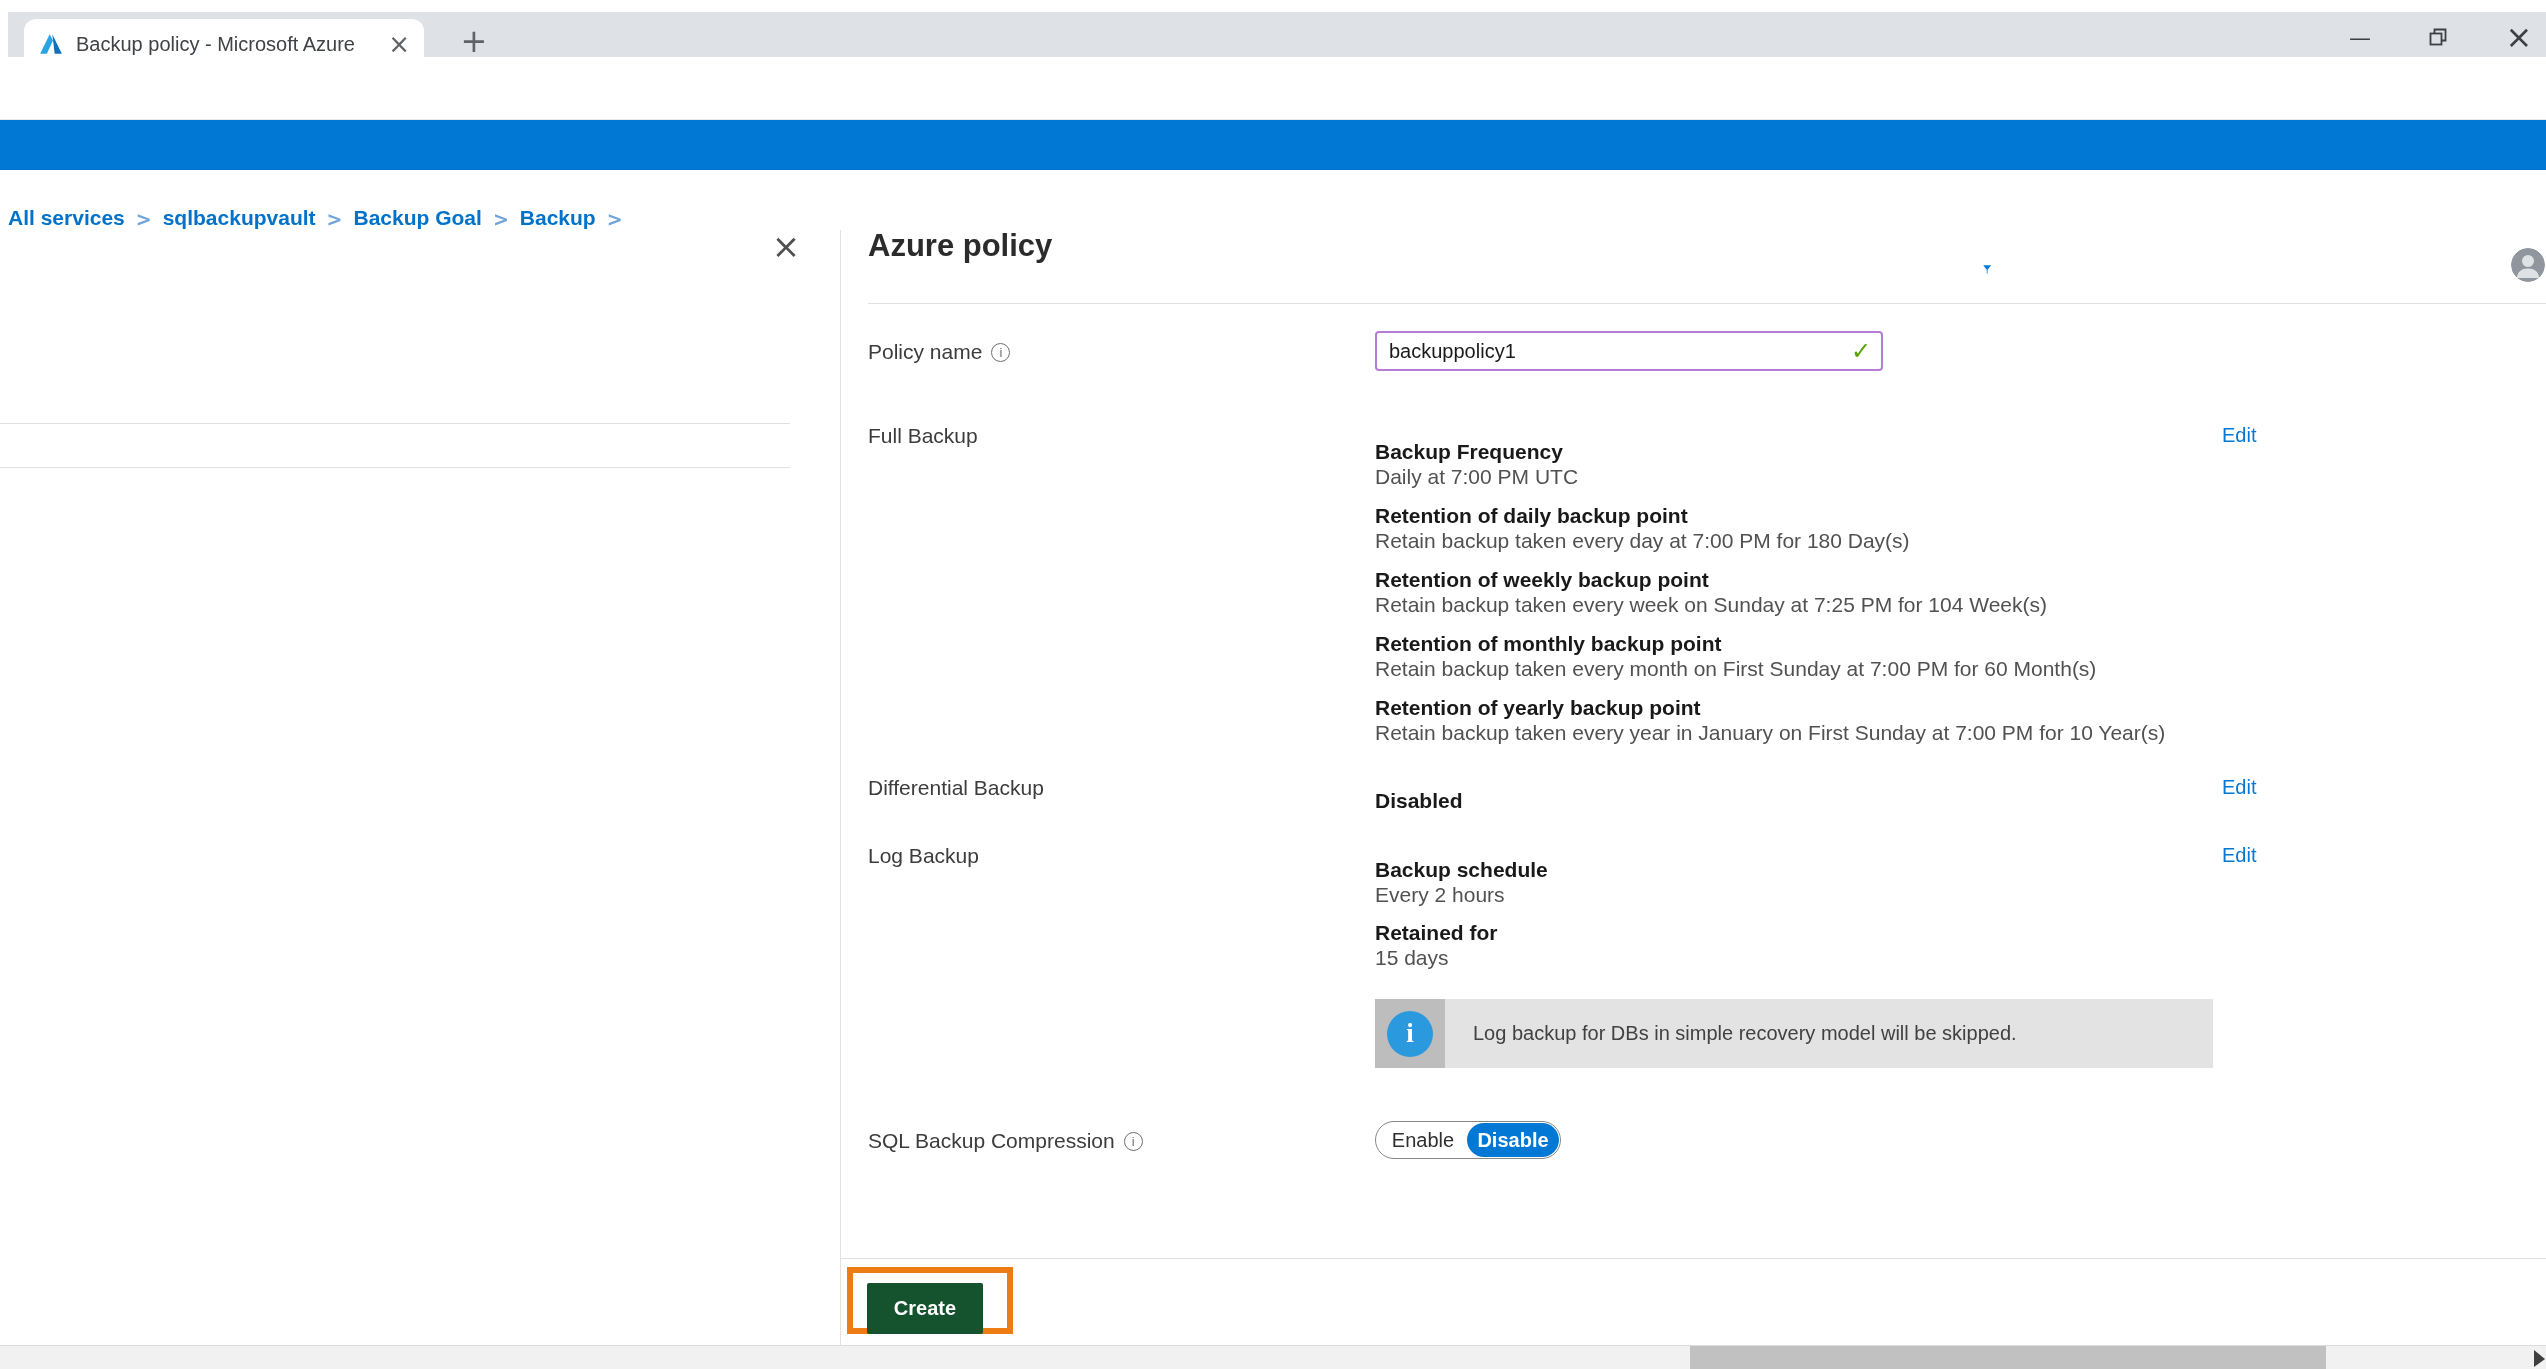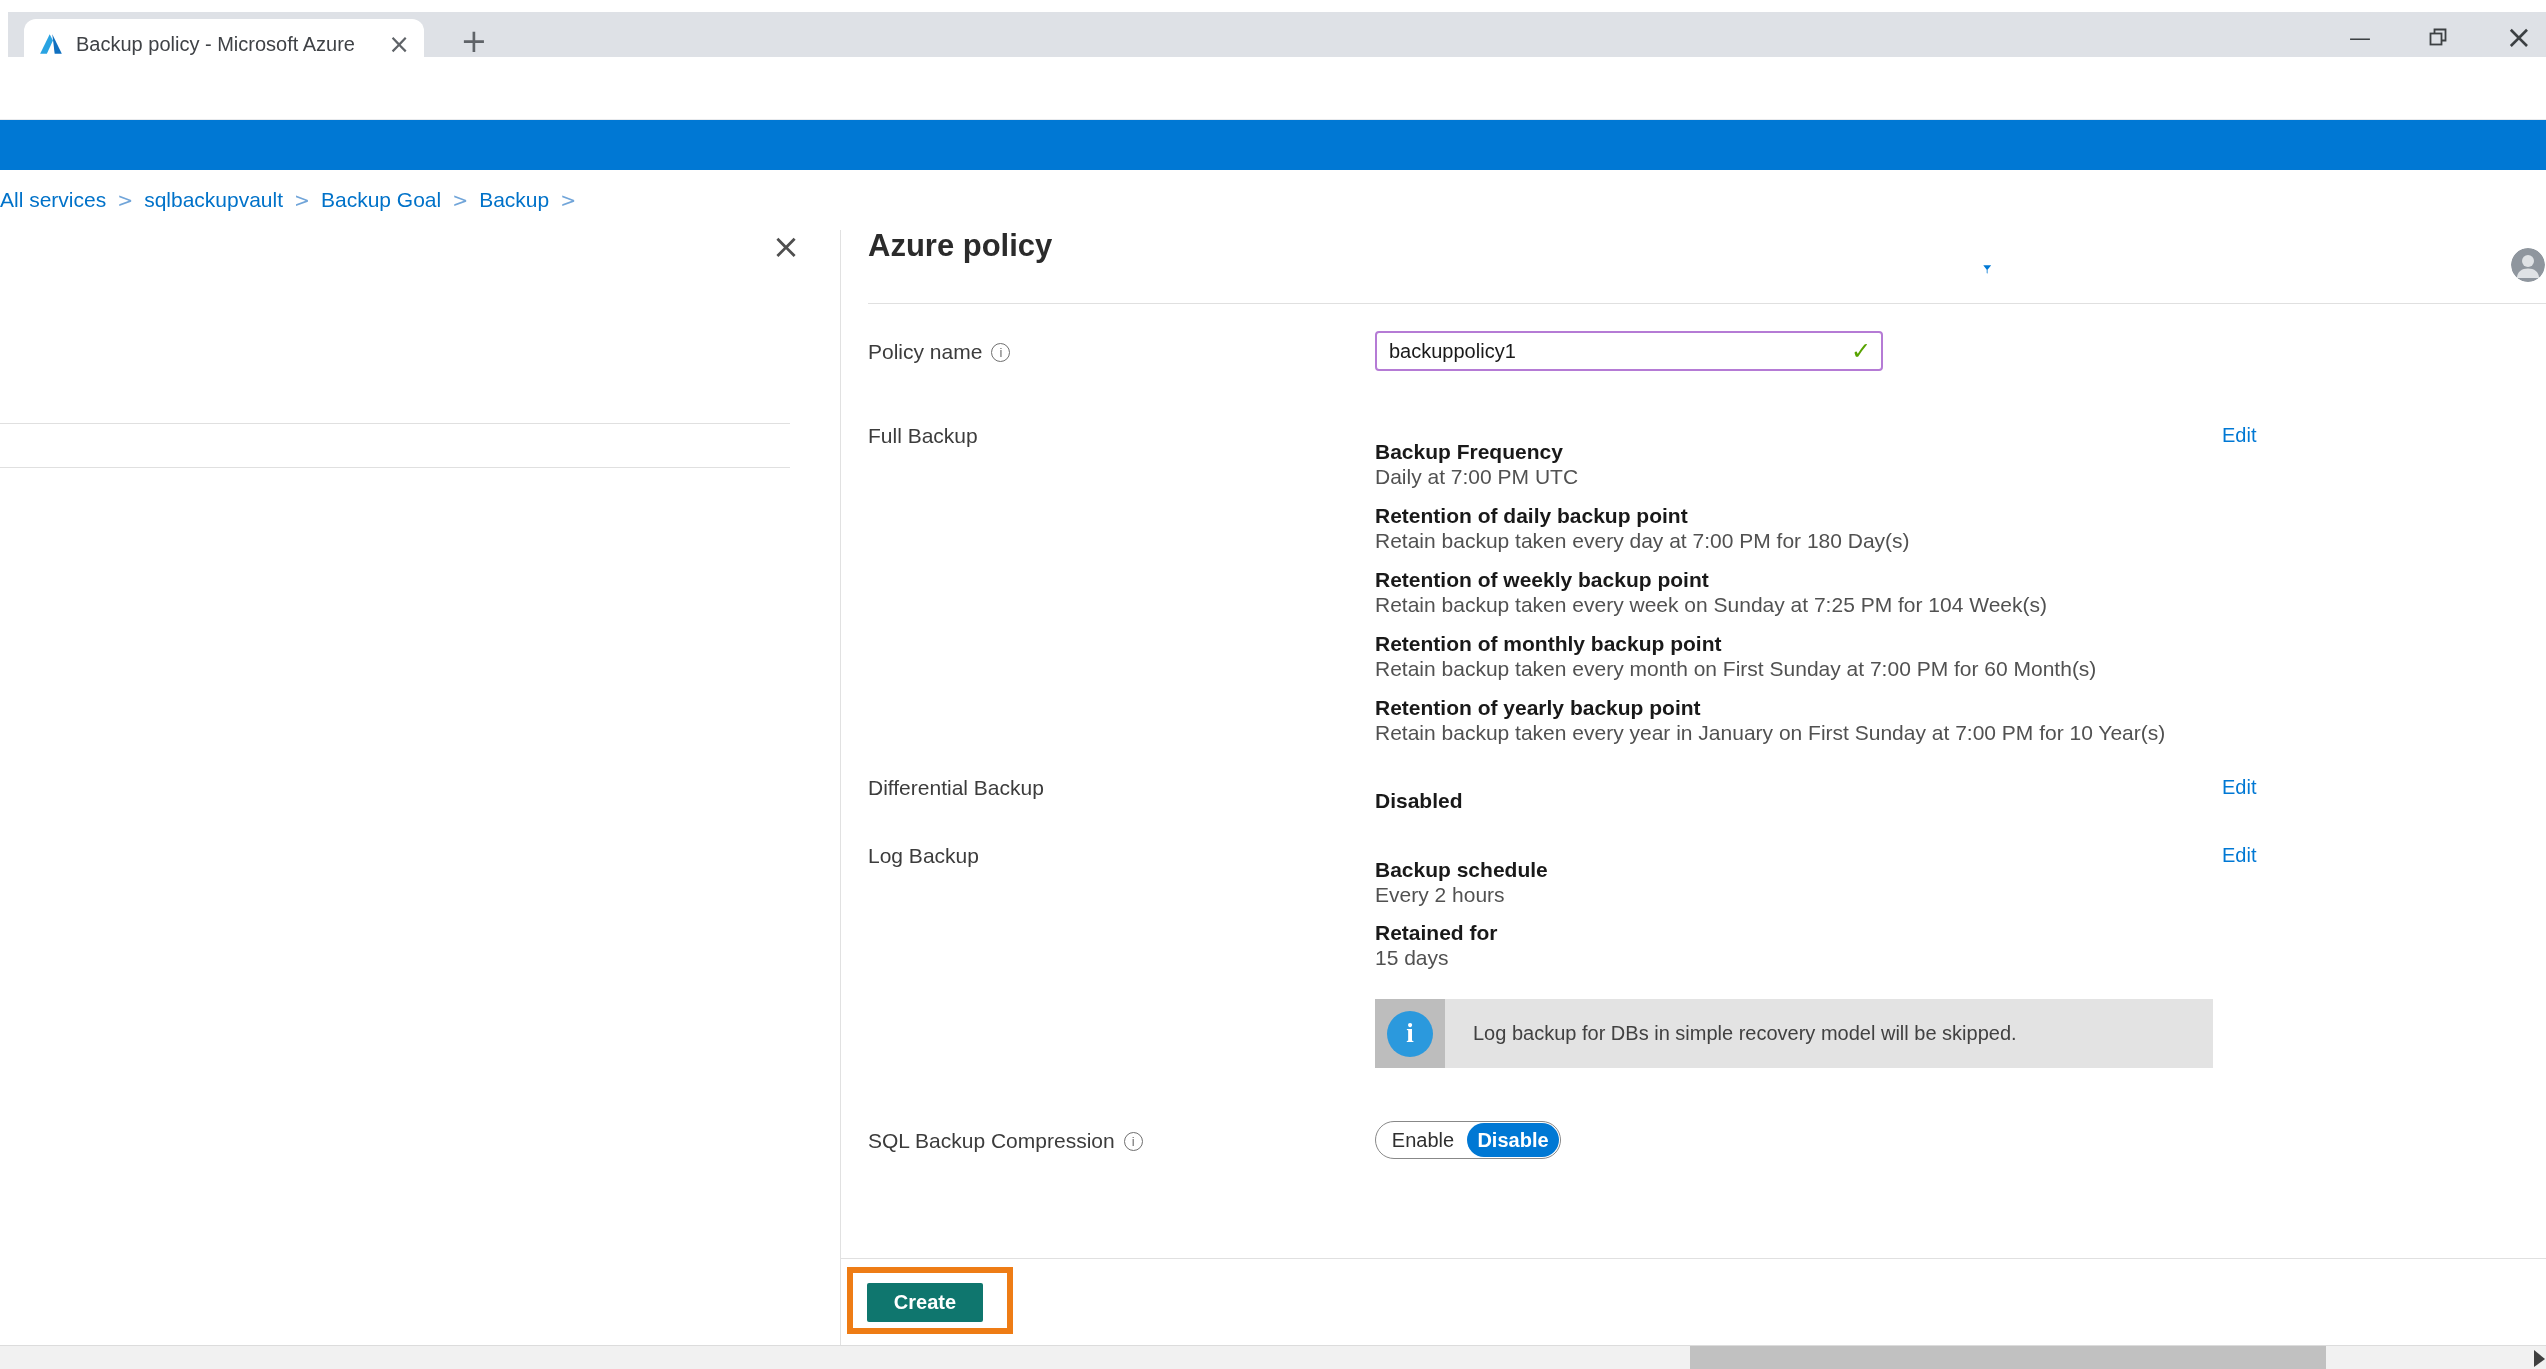--- a/index.html
+++ b/index.html
@@ -32,22 +32,22 @@
   .azsearch { left:700px; top:128px; width:1140px; height:34px; background:#c5def2; border-radius:2px;
               display:flex; align-items:center; padding:0 12px; gap:10px; }
   .azsearch input { border:none; outline:none; background:transparent; font-size:20px; color:#33516b; width:100%;
                     font-family:"Liberation Sans", sans-serif; }
   .azsearch input::placeholder { color:#33516b; opacity:1; }
   .azicon { top:130px; width:32px; height:32px; display:flex; align-items:center; justify-content:center; color:#fff; }
   .redactbox { left:2240px; top:124px; width:266px; height:43px; background:#fff; }
   .avatar { left:2511px; top:128px; width:34px; height:34px; border-radius:50%; overflow:hidden; }
 
   
-  .breadcrumb { left:0; top:170px; width:2546px; height:60px; background:#fff; display:flex; align-items:center;
-                gap:11px; font-size:21px; }
+  .breadcrumb { left:0; top:170px; width:2546px; height:60px; background:#fff; display:flex; align-items:flex-end;
+                padding-left:8px; gap:11px; font-size:21px;font-weight:bold; }
   .crumb { color:#0072c9; cursor:pointer; }
   .crumb-sep { color:#71a5d9; font-size:19px; }
 
   
   .hline { height:1px; background:#e0e0e0; }
   .vdivider { left:840px; top:230px; width:1px; height:1115px; background:#e1e1e1; }
   .blade-close { left:766px; top:224px; width:40px; height:44px; text-align:center; line-height:44px; font-size:34px; color:#4f4f4f; }
   .page-title { left:868px; top:228px; font-size:31px; font-weight:bold; color:#2b2b2b; }
   .title-divider { left:868px; top:303px; width:1678px; }
 
@@ -70,21 +70,21 @@
   .banner-body { flex:1; background:#e3e3e3; display:flex; align-items:center; padding-left:28px; font-size:20px; color:#414141; }
 
   .toggle { left:1375px; top:1121px; width:186px; height:38px; border:1px solid #888; border-radius:19px; background:#fff; }
   .toggle-enable { position:absolute; left:0; top:0; width:94px; height:36px; display:flex; align-items:center;
                    justify-content:center; font-size:20px; color:#2f2f2f; }
   .toggle-disable { position:absolute; right:1px; top:1px; width:92px; height:34px; border-radius:17px; background:#0078d4;
                     color:#fff; font-size:20px; font-weight:bold; display:flex; align-items:center; justify-content:center; }
 
   .footer-divider { left:841px; top:1258px; width:1705px; }
   .annotation { left:847px; top:1267px; width:166px; height:67px; border:6px solid #ee7c15; pointer-events:none; }
-  .create-btn { left:867px; top:1283px; width:116px; height:39px; background:#0f766e; border:none; border-radius:2px;
+  .create-btn { left:867px; top:1283px; width:116px; height:51px; background:#14532d; border:none; border-radius:2px;
                 color:#fff; font-size:20px; font-weight:bold; display:flex; align-items:center; justify-content:center;
                 font-family:"Liberation Sans", sans-serif; }
 
   .scroll-track { left:0; top:1345px; width:2546px; height:24px; background:#f1f1f1; border-top:1px solid #dcdcdc; }
   .scroll-thumb { left:1690px; top:1346px; width:636px; height:23px; background:#c1c1c1; }
 </style>
 </head>
 <body>
 
 <div class="abs tabstrip">

